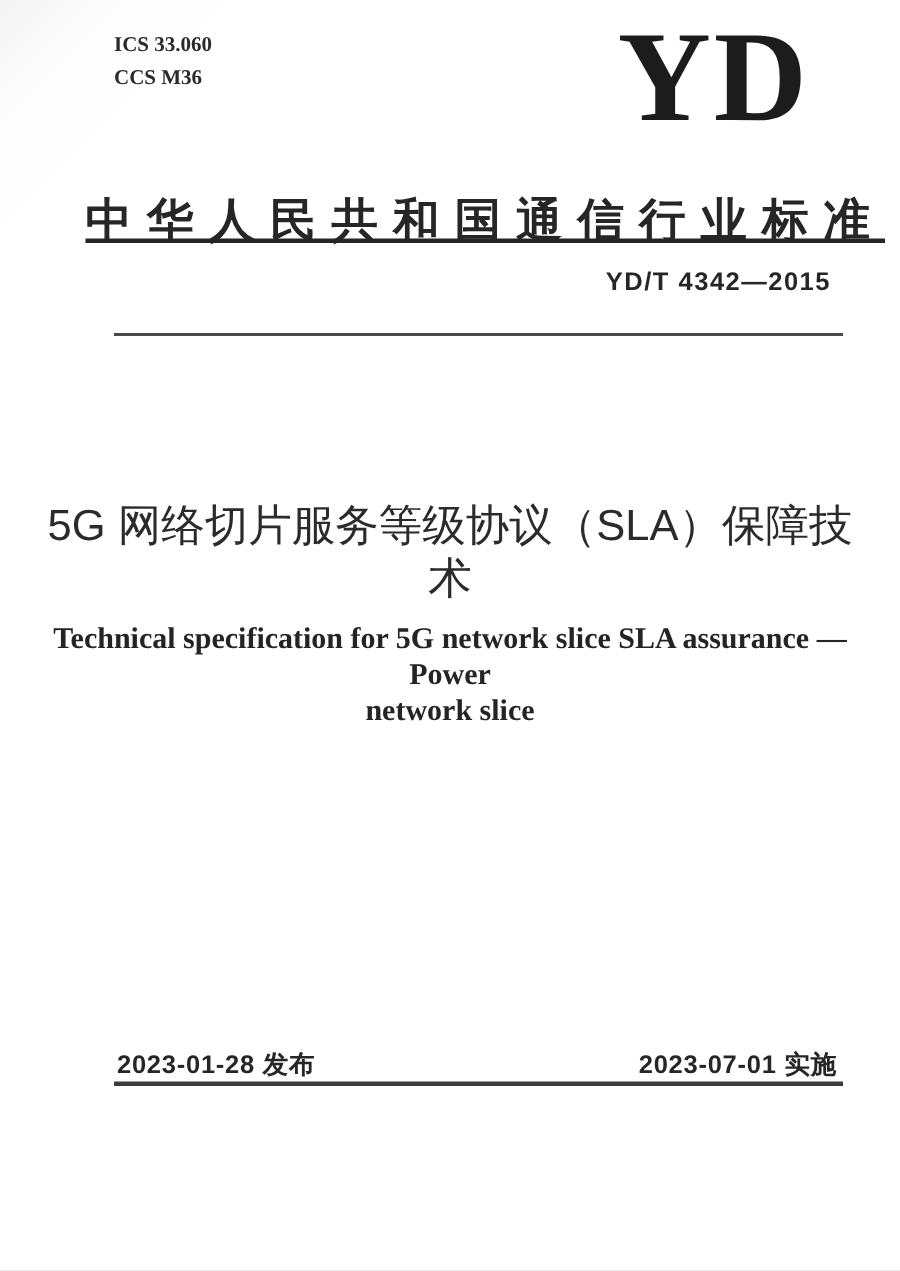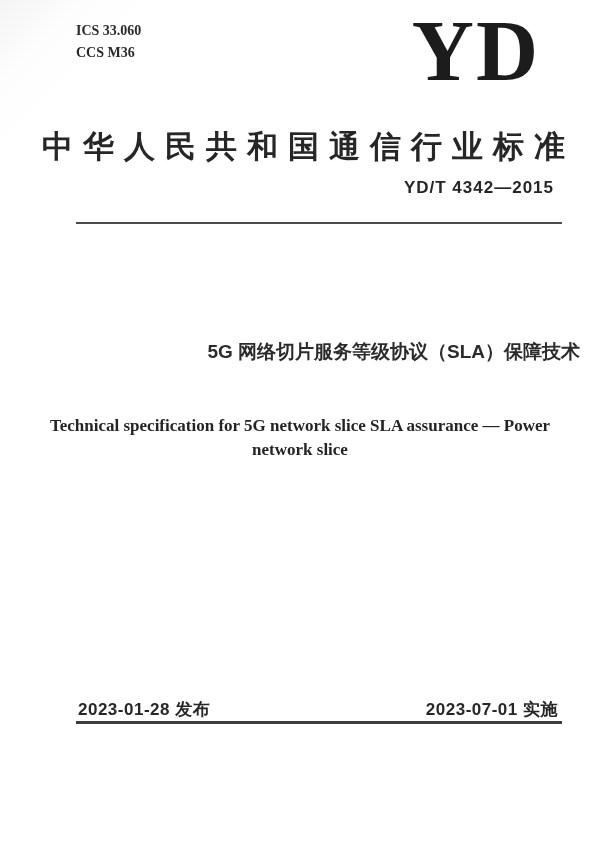--- a/index.html
+++ b/index.html
@@ -39,29 +39,30 @@
     font-weight: bold;
     font-size: 86px;
     line-height: 86px;
     letter-spacing: 2px;
     color: #1c1c1c;
   }
 
   
   .standard-type {
     position: absolute;
-    left: 42px;
+    left: 57px;
     right: 30px;
     top: 126px;
     text-align: left;
     font-weight: bold;
     font-size: 31px;
     letter-spacing: 10px;
     white-space: nowrap;
     color: #262626;
+    text-decoration: underline;
   }
 
   
   .standard-number {
     position: absolute;
     right: 46px;
     top: 178px;
     font-weight: bold;
     font-size: 17px;
     letter-spacing: 1px;
@@ -76,37 +77,37 @@
     height: 2px;
     background: #4a4a4a;
   }
 
   
   .doc-title {
     position: absolute;
     left: 20px;
     right: 20px;
     top: 334px;
-    text-align: right;
-    font-weight: bold;
-    font-size: 19px;
+    text-align: center;
+    font-weight: normal;
+    font-size: 29px;
     line-height: 35px;
     color: #2b2b2b;
   }
 
   
   .doc-subtitle {
     position: absolute;
     left: 30px;
     right: 30px;
     top: 414px;
     text-align: center;
     font-family: "Liberation Serif", serif;
     font-weight: bold;
-    font-size: 17px;
+    font-size: 20px;
     line-height: 24px;
     color: #242424;
   }
 
   
   .dates {
     position: absolute;
     left: 78px;
     right: 42px;
     top: 698px;

